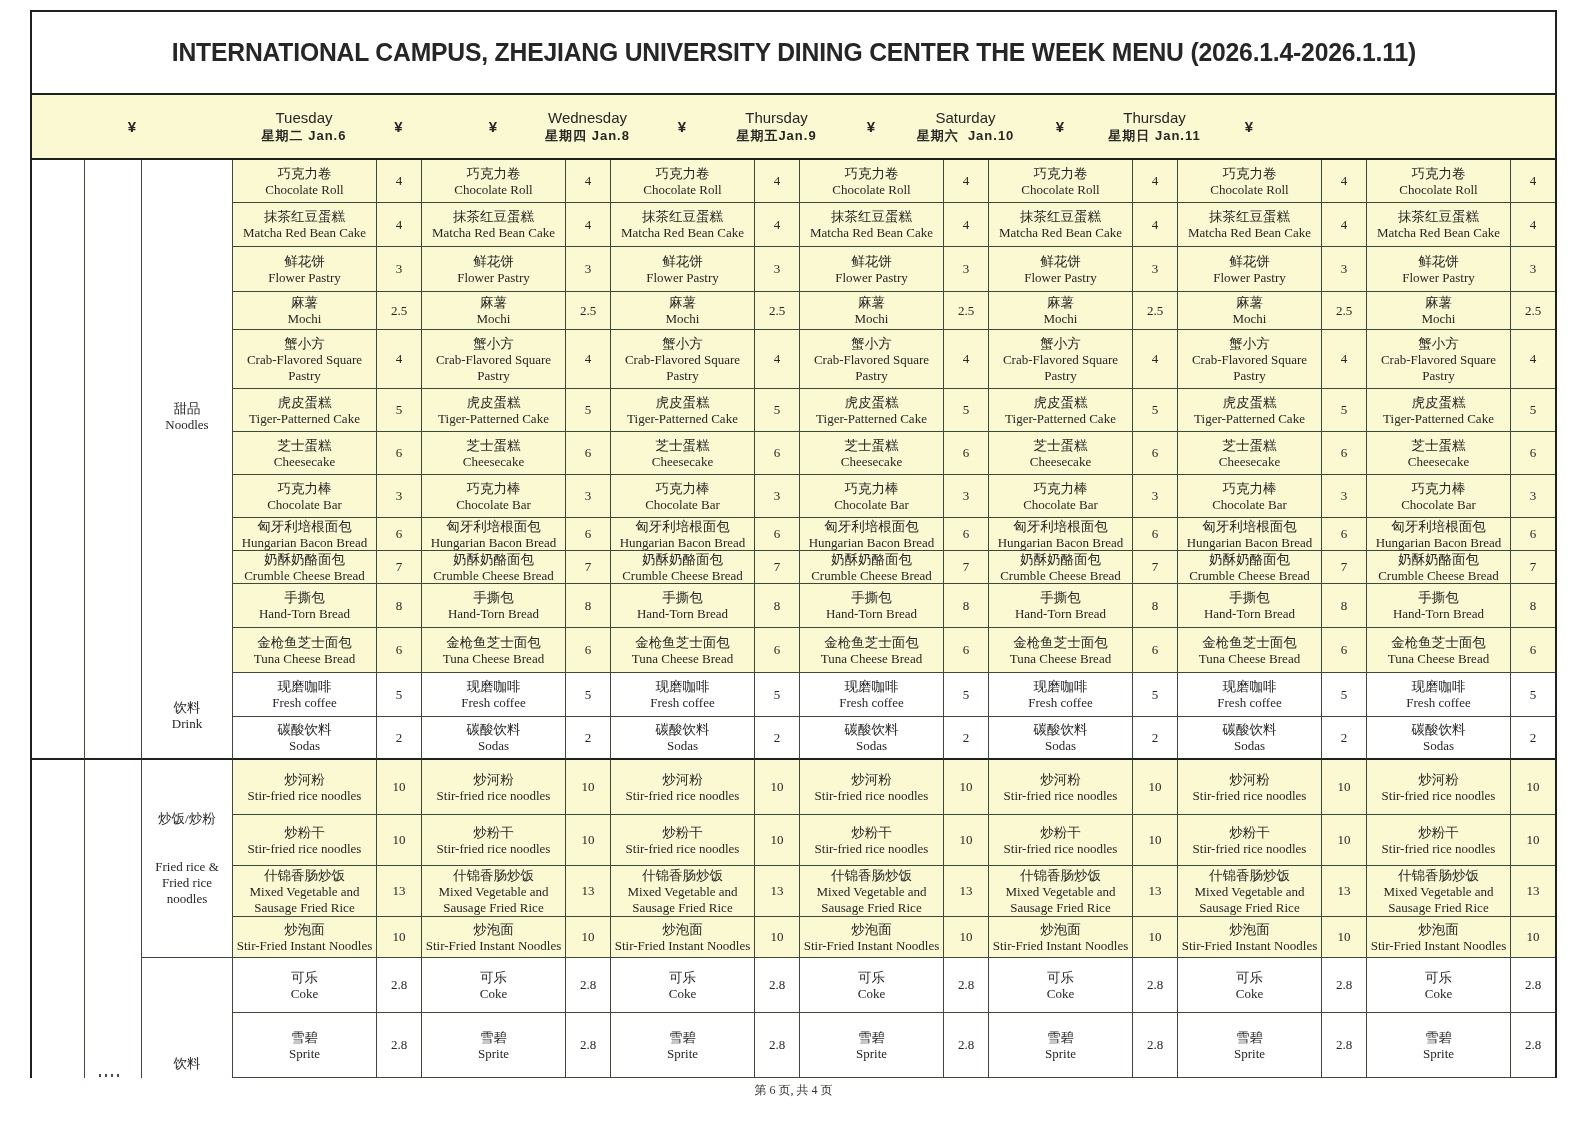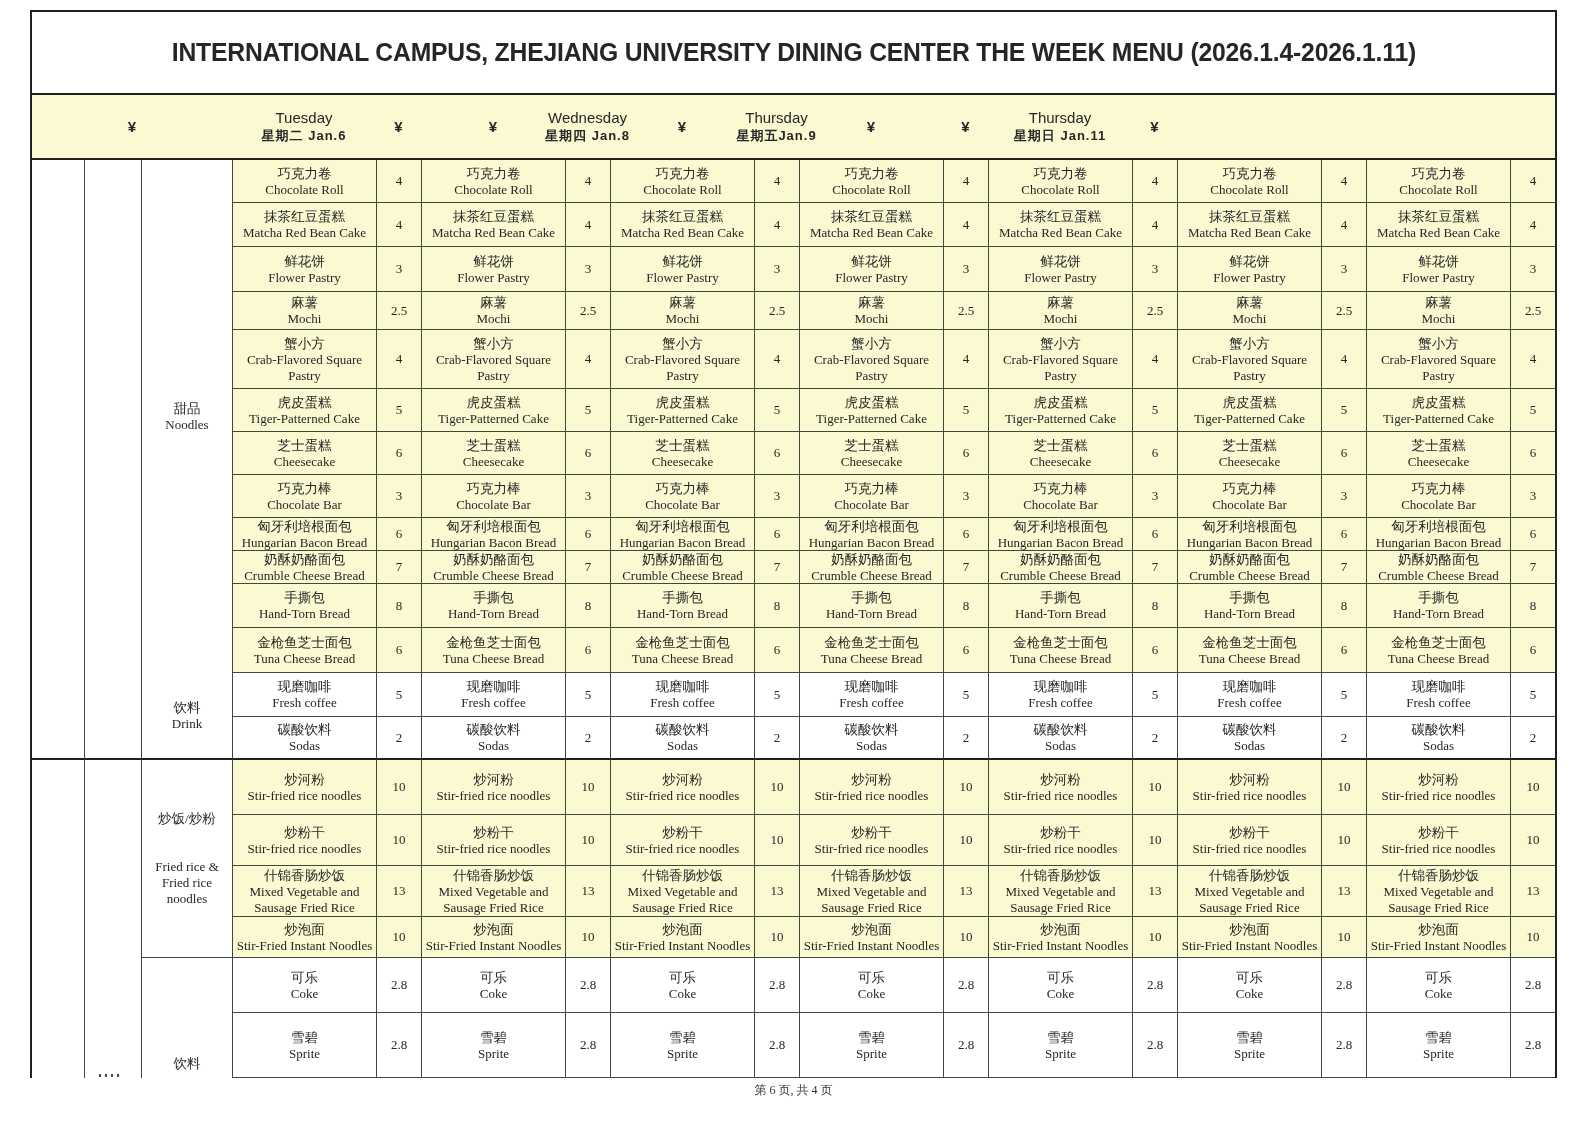--- a/index.html
+++ b/index.html
@@ -58,20 +58,24 @@
       <div class="hcell">
         <div class="day-en">Wednesday</div>
         <div class="day-zh">星期四 Jan.8</div>
       </div>
       <div class="hcell yen">¥</div>
       <div class="hcell">
         <div class="day-en">Thursday</div>
         <div class="day-zh">星期五Jan.9</div>
       </div>
       <div class="hcell yen">¥</div>
+      <div class="hcell">
+        <div class="day-en">Saturday</div>
+        <div class="day-zh">星期六  Jan.10</div>
+      </div>
       <div class="hcell yen">¥</div>
       <div class="hcell">
         <div class="day-en">Thursday</div>
         <div class="day-zh">星期日 Jan.11</div>
       </div>
       <div class="hcell yen">¥</div>
     </div>
   <div class="body-grid" id="body-grid" style="grid-template-rows: 43px 44px 45px 38px 59px 43px 43px 43px 33px 33px 44px 45px 44px 43px 55px 51px 51px 41px 55px 65px;">
       <div class="c br bb-heavy" style="grid-area: 1 / 1 / 15;"></div>
       <div class="c br" style="grid-area: 15 / 1 / 21;"></div>

